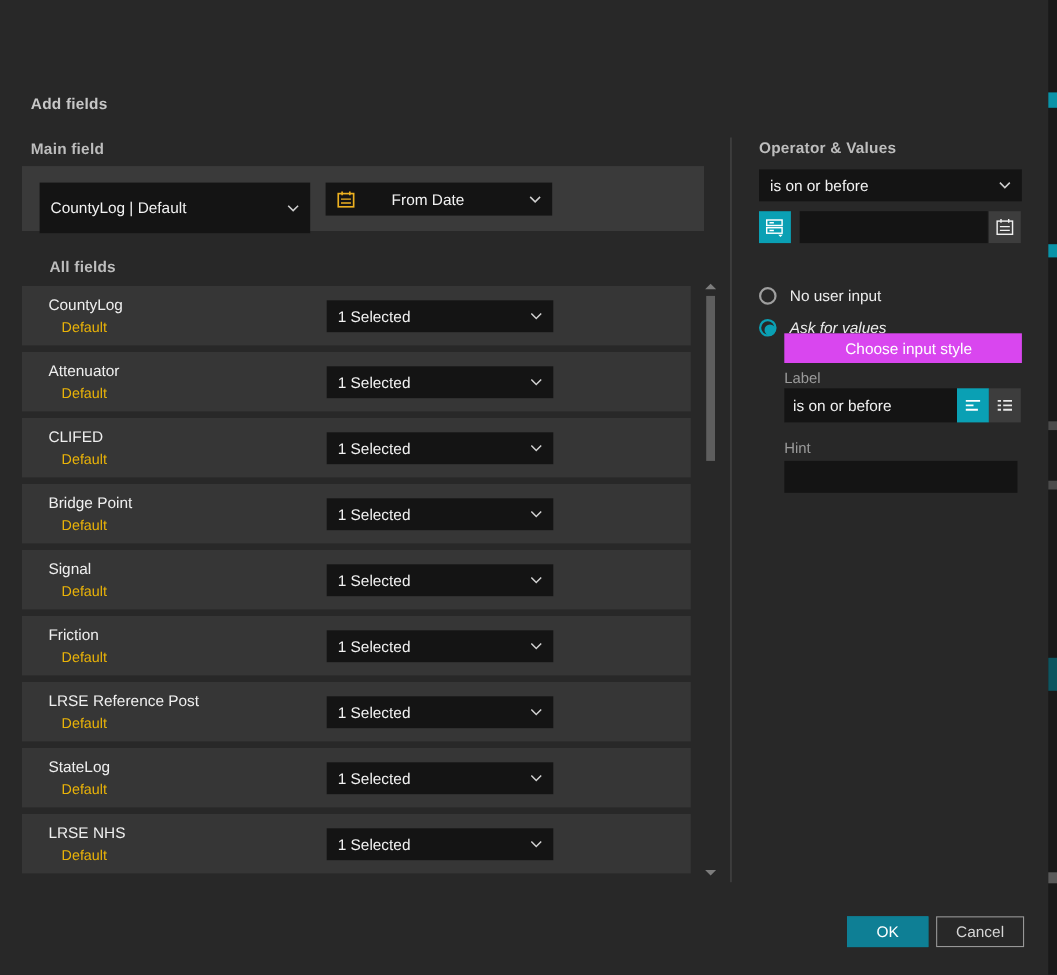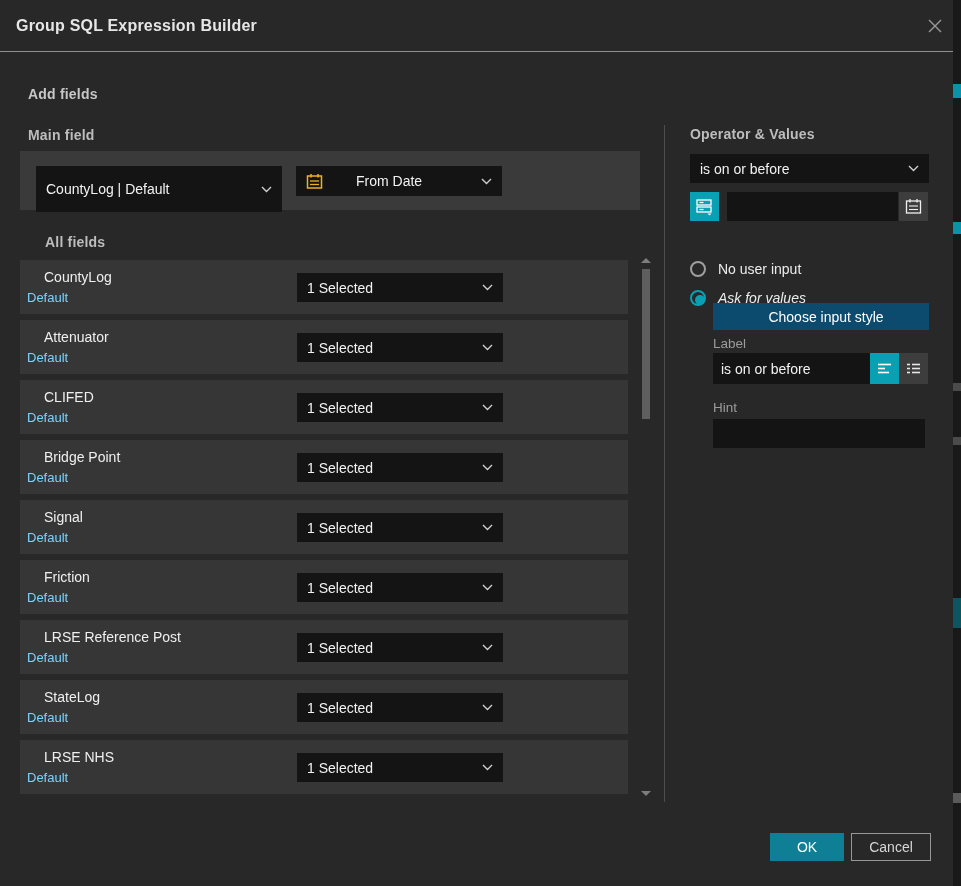--- a/index.html
+++ b/index.html
@@ -33,21 +33,21 @@
   
   .main-container{position:absolute;left:20px;top:151px;width:620px;height:59px;background:#3a3a3a;}
   .ms1{position:absolute;left:36px;top:166px;width:246px;height:46px;}
   .ms2{position:absolute;left:296px;top:166px;width:206px;height:30px;gap:24px;}
   .ms2 .cal{margin-right:9px;display:flex;align-items:center;}
 
   
   .list{position:absolute;left:20px;top:260px;width:608px;}
   .field-row{position:relative;width:608px;height:54px;background:#363636;margin-bottom:6px;padding-left:12px;}
   .field-name{position:absolute;left:24px;top:9px;color:#efefef;font-size:14px;}
-  .field-sub{position:absolute;left:7px;bottom:9px;color:#7dd3fc;font-size:13px;}
+  .field-sub{position:absolute;left:36px;bottom:9px;color:#eab308;font-size:13px;}
   .field-row .select{position:absolute;left:277px;top:13px;width:206px;height:29px;}
 
   
   .sb-up{position:absolute;left:641px;top:258px;width:0;height:0;
     border-left:5px solid transparent;border-right:5px solid transparent;border-bottom:5px solid #7d7d7d;}
   .sb-down{position:absolute;left:641px;top:791px;width:0;height:0;
     border-left:5px solid transparent;border-right:5px solid transparent;border-top:5px solid #7d7d7d;}
   .sb-thumb{position:absolute;left:642px;top:269px;width:8px;height:150px;background:#5e5e5e;}
 
   .divider{position:absolute;left:664px;top:125px;width:1px;height:677px;background:#4d4d4d;}
@@ -62,21 +62,21 @@
   .value-input{position:absolute;left:727px;top:192px;width:171px;height:29px;}
   .cal-btn{left:899px;top:192px;background:#3d3d3d;}
 
   .radio-row{position:absolute;left:690px;display:flex;gap:12px;cursor:pointer;margin-top:17px;}
   .radio{width:16px;height:16px;border-radius:50%;border:2px solid #9f9f9f;background:transparent;}
   .radio.on{border-color:#0aa0b4;position:relative;}
   .radio.on::after{content:"";position:absolute;left:3px;top:3px;width:10px;height:10px;
     border-radius:50%;background:#0aa0b4;}
   .radio-label{color:#ececec;font-size:14px;}
 
-  .choose-btn{position:absolute;left:713px;top:303px;width:216px;height:27px;background:#0c4a6e;
+  .choose-btn{position:absolute;left:713px;top:303px;width:216px;height:27px;background:#d946ef;
     color:#fff;font-size:14px;display:flex;align-items:center;justify-content:center;cursor:pointer;padding-left:10px;}
 
   .cap{position:absolute;color:#9b9b9b;font-size:13.5px;}
   .cap-label{left:713px;top:336px;}
   .cap-hint{left:713px;top:400px;}
   .label-input{position:absolute;left:713px;top:353px;width:157px;height:31px;}
   .align-btn{left:870px;top:353px;width:29px;height:31px;}
   .list-btn{left:899px;top:353px;width:29px;height:31px;}
   .hint-input{position:absolute;left:713px;top:419px;width:212px;height:29px;}
 
@@ -90,28 +90,20 @@
 
   
   .edge{position:absolute;left:953px;top:0;width:8px;height:886px;background:#191919;}
   .edge .frag{position:absolute;left:0;width:8px;}
 </style>
 </head>
 <body>
 
 <div class="dialog">
 
-  <div class="titlebar">
-    <div class="title">Group SQL Expression Builder</div>
-    <div class="close-btn">
-      <svg width="18" height="18" viewBox="0 0 18 18">
-        <path d="M3 3 L15 15 M15 3 L3 15" stroke="#9a9a9a" stroke-width="1.4" fill="none"></path>
-      </svg>
-    </div>
-  </div>
 
   <div class="heading h-add">Add fields</div>
   <div class="heading h-main">Main field</div>
   <div class="heading h-all">All fields</div>
   <div class="heading h-op">Operator &amp; Values</div>
 
   <div class="main-container"></div>
   <div class="select ms1">
     <span class="txt">CountyLog | Default</span>
     <svg class="chev" width="11" height="7" viewBox="0 0 11 7">

